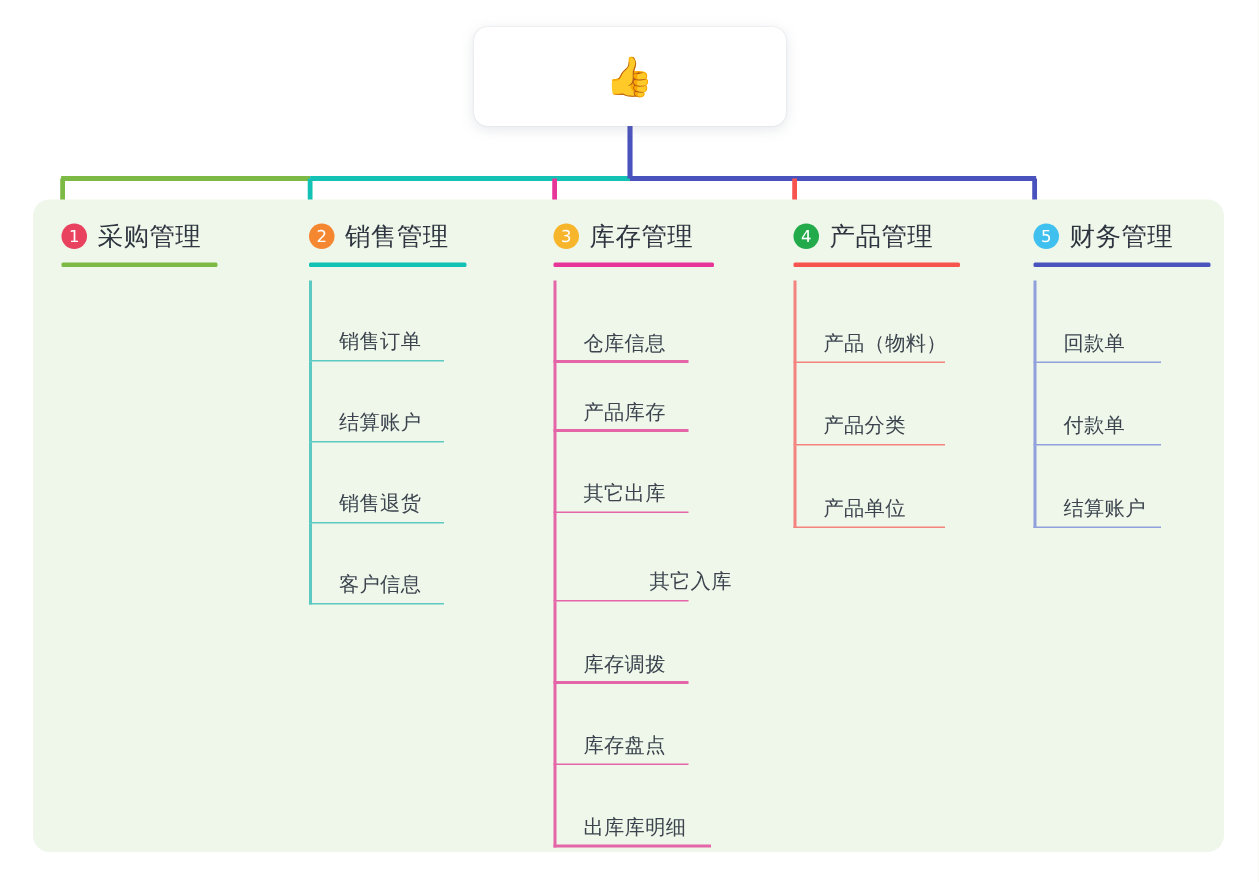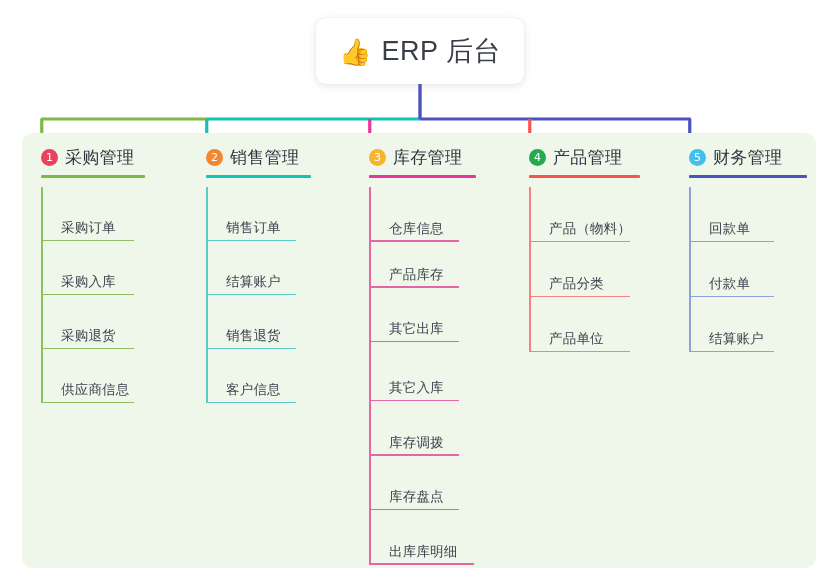--- a/index.html
+++ b/index.html
@@ -116,54 +116,31 @@
         <line x1="41.75" y1="119" x2="41.75" y2="142" stroke="#7cb945" stroke-width="3.2"></line>
         <line x1="206.75" y1="119" x2="206.75" y2="142" stroke="#14c1b5" stroke-width="3.2"></line>
         <line x1="369.75" y1="119" x2="369.75" y2="142" stroke="#e8359a" stroke-width="3.2"></line>
         <line x1="529.75" y1="119" x2="529.75" y2="142" stroke="#f8544f" stroke-width="3.2"></line>
         <line x1="689.75" y1="119" x2="689.75" y2="142" stroke="#4a52bd" stroke-width="3.2"></line>
       </g>
   </svg>
 
   <div class="root-card">
     <span class="root-emoji">👍</span>
-    <span class="root-title">ERP 后台</span>
   </div>
 
   <div class="panel"></div>
 
   <div id="columns-host">
       <div class="col" style="left: 41px; top: 145px;">
         <div class="col-head">
           <span class="badge" style="background: rgb(232, 66, 94);">1</span>
           <span class="col-title">采购管理</span>
         </div>
         <div class="head-rule" style="width: 104px; background: rgb(124, 185, 69);"></div>
-        <div class="leaves" style="height: 216px; margin-top: 9px;">
-          <div class="leaf" style="height: 54px;">
-            <div class="leaf-spine" style="background: rgb(143, 191, 99);"></div>
-            <div class="leaf-label">采购订单</div>
-            <div class="leaf-rule" style="width: 93px; background: rgb(143, 191, 99);"></div>
-          </div>
-          <div class="leaf" style="height: 54px;">
-            <div class="leaf-spine" style="background: rgb(143, 191, 99);"></div>
-            <div class="leaf-label">采购入库</div>
-            <div class="leaf-rule" style="width: 93px; background: rgb(143, 191, 99);"></div>
-          </div>
-          <div class="leaf" style="height: 54px;">
-            <div class="leaf-spine" style="background: rgb(143, 191, 99);"></div>
-            <div class="leaf-label">采购退货</div>
-            <div class="leaf-rule" style="width: 93px; background: rgb(143, 191, 99);"></div>
-          </div>
-          <div class="leaf" style="height: 54px;">
-            <div class="leaf-spine" style="background: rgb(143, 191, 99);"></div>
-            <div class="leaf-label">供应商信息</div>
-            <div class="leaf-rule" style="width: 93px; background: rgb(143, 191, 99);"></div>
-          </div>
-        </div>
       </div>
       <div class="col" style="left: 206px; top: 145px;">
         <div class="col-head">
           <span class="badge" style="background: rgb(245, 135, 49);">2</span>
           <span class="col-title">销售管理</span>
         </div>
         <div class="head-rule" style="width: 105px; background: rgb(20, 193, 181);"></div>
         <div class="leaves" style="height: 216px; margin-top: 9px; text-align: center;">
           <div class="leaf" style="height: 54px;">
             <div class="leaf-spine" style="background: rgb(92, 201, 194);"></div>
@@ -202,21 +179,21 @@
           <div class="leaf" style="height: 46px;">
             <div class="leaf-spine" style="background: rgb(229, 102, 168);"></div>
             <div class="leaf-label">产品库存</div>
             <div class="leaf-rule" style="width: 90px; background: rgb(229, 102, 168);"></div>
           </div>
           <div class="leaf" style="height: 54.5px;">
             <div class="leaf-spine" style="background: rgb(229, 102, 168);"></div>
             <div class="leaf-label">其它出库</div>
             <div class="leaf-rule" style="width: 90px; background: rgb(229, 102, 168);"></div>
           </div>
-          <div class="leaf" style="height: 59px;">
+          <div class="leaf" style="height: 59px; padding-left: 44px;">
             <div class="leaf-spine" style="background: rgb(229, 102, 168);"></div>
             <div class="leaf-label">其它入库</div>
             <div class="leaf-rule" style="width: 90px; background: rgb(229, 102, 168);"></div>
           </div>
           <div class="leaf" style="height: 54.5px;">
             <div class="leaf-spine" style="background: rgb(229, 102, 168);"></div>
             <div class="leaf-label">库存调拨</div>
             <div class="leaf-rule" style="width: 90px; background: rgb(229, 102, 168);"></div>
           </div>
           <div class="leaf" style="height: 54.5px; font-family: Liberation Mono, monospace;">

